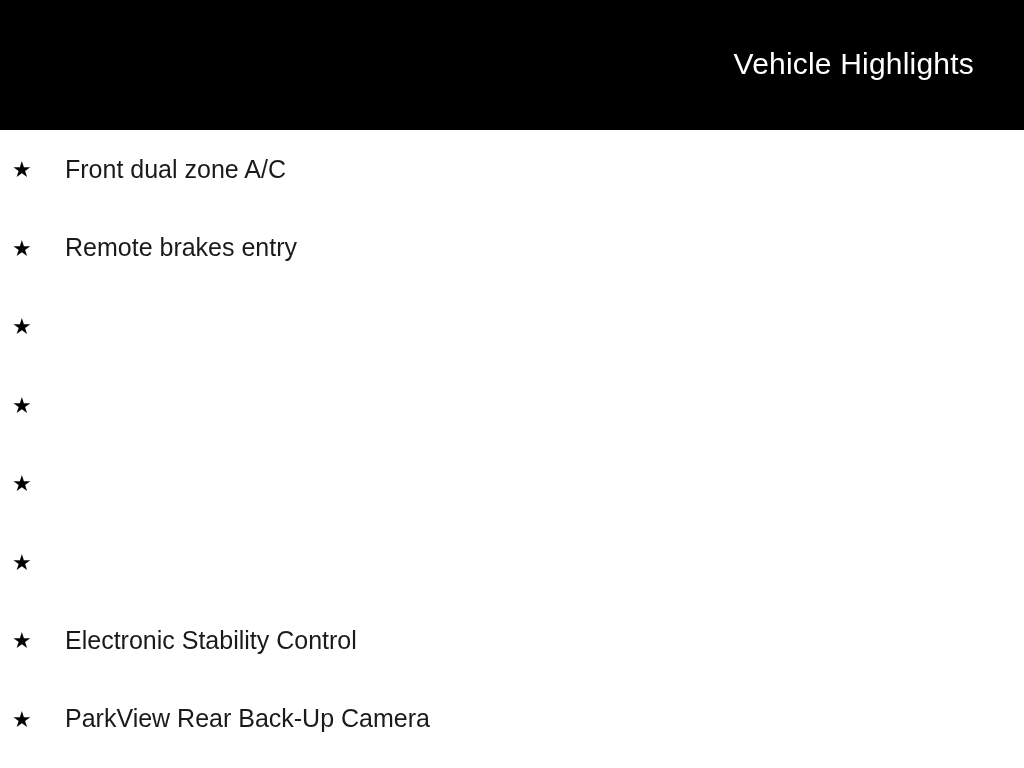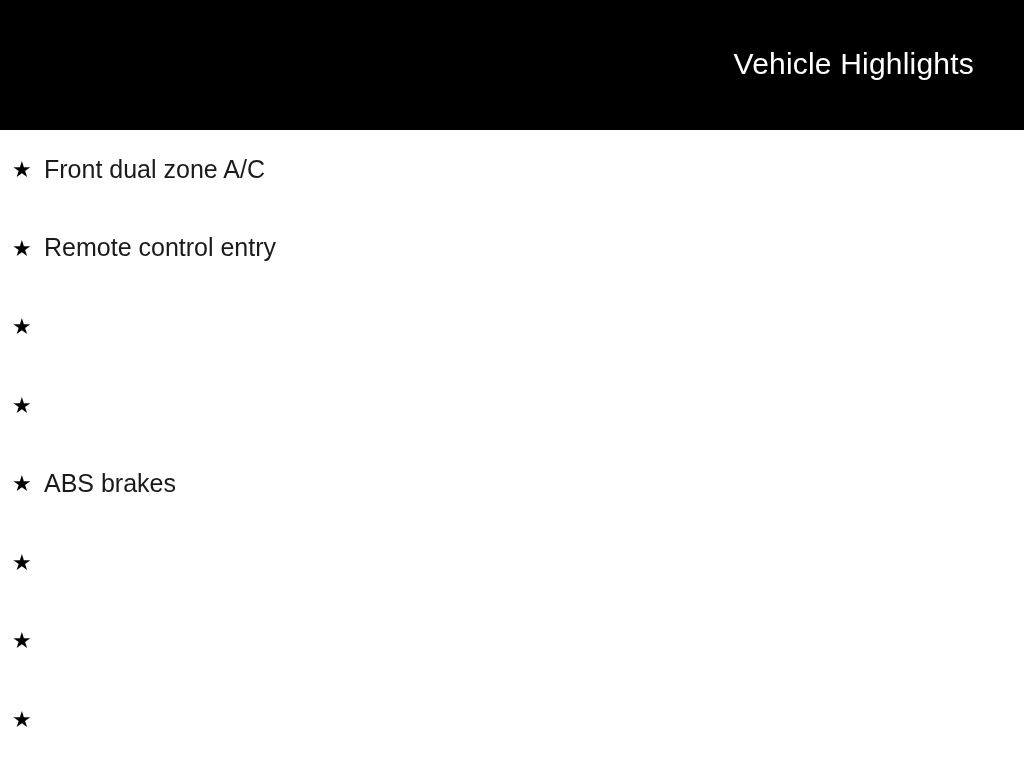--- a/index.html
+++ b/index.html
@@ -69,63 +69,65 @@
     line-height: 1;
     text-align: left;
     padding-top: 2px;
   }
 
   .highlight-text {
     color: #1a1a1a;
     font-size: 25px;
     line-height: 1;
     white-space: nowrap;
+    margin-left: 21px;
   }
 </style>
 </head>
 <body>
 
 <div class="page">
 
   <div class="header-bar">
     <div class="header-title">Vehicle Highlights</div>
   </div>
 
   <ul class="highlights-list">
 
     <li class="highlight-item">
       <span class="bullet-star">★</span>
       <span class="highlight-text">Front dual zone A/C</span>
     </li>
 
     <li class="highlight-item">
       <span class="bullet-star">★</span>
-      <span class="highlight-text">Remote control entry</span>
-    </li>
-
-    <li class="highlight-item">
-      <span class="bullet-star">★</span>
-    </li>
-
-    <li class="highlight-item">
-      <span class="bullet-star">★</span>
-    </li>
-
-    <li class="highlight-item">
-      <span class="bullet-star">★</span>
-      <span class="highlight-text">ABS brakes</span>
+      <span class="highlight-text">Remote brakes entry</span>
     </li>
 
     <li class="highlight-item">
       <span class="bullet-star">★</span>
     </li>
 
     <li class="highlight-item">
       <span class="bullet-star">★</span>
     </li>
 
     <li class="highlight-item">
       <span class="bullet-star">★</span>
     </li>
 
+    <li class="highlight-item">
+      <span class="bullet-star">★</span>
+    </li>
+
+    <li class="highlight-item">
+      <span class="bullet-star">★</span>
+      <span class="highlight-text">Electronic Stability Control</span>
+    </li>
+
+    <li class="highlight-item">
+      <span class="bullet-star">★</span>
+      <span class="highlight-text">ParkView Rear Back-Up Camera</span>
+    </li>
+
   </ul>
 
 </div>
 
 </body></html>

